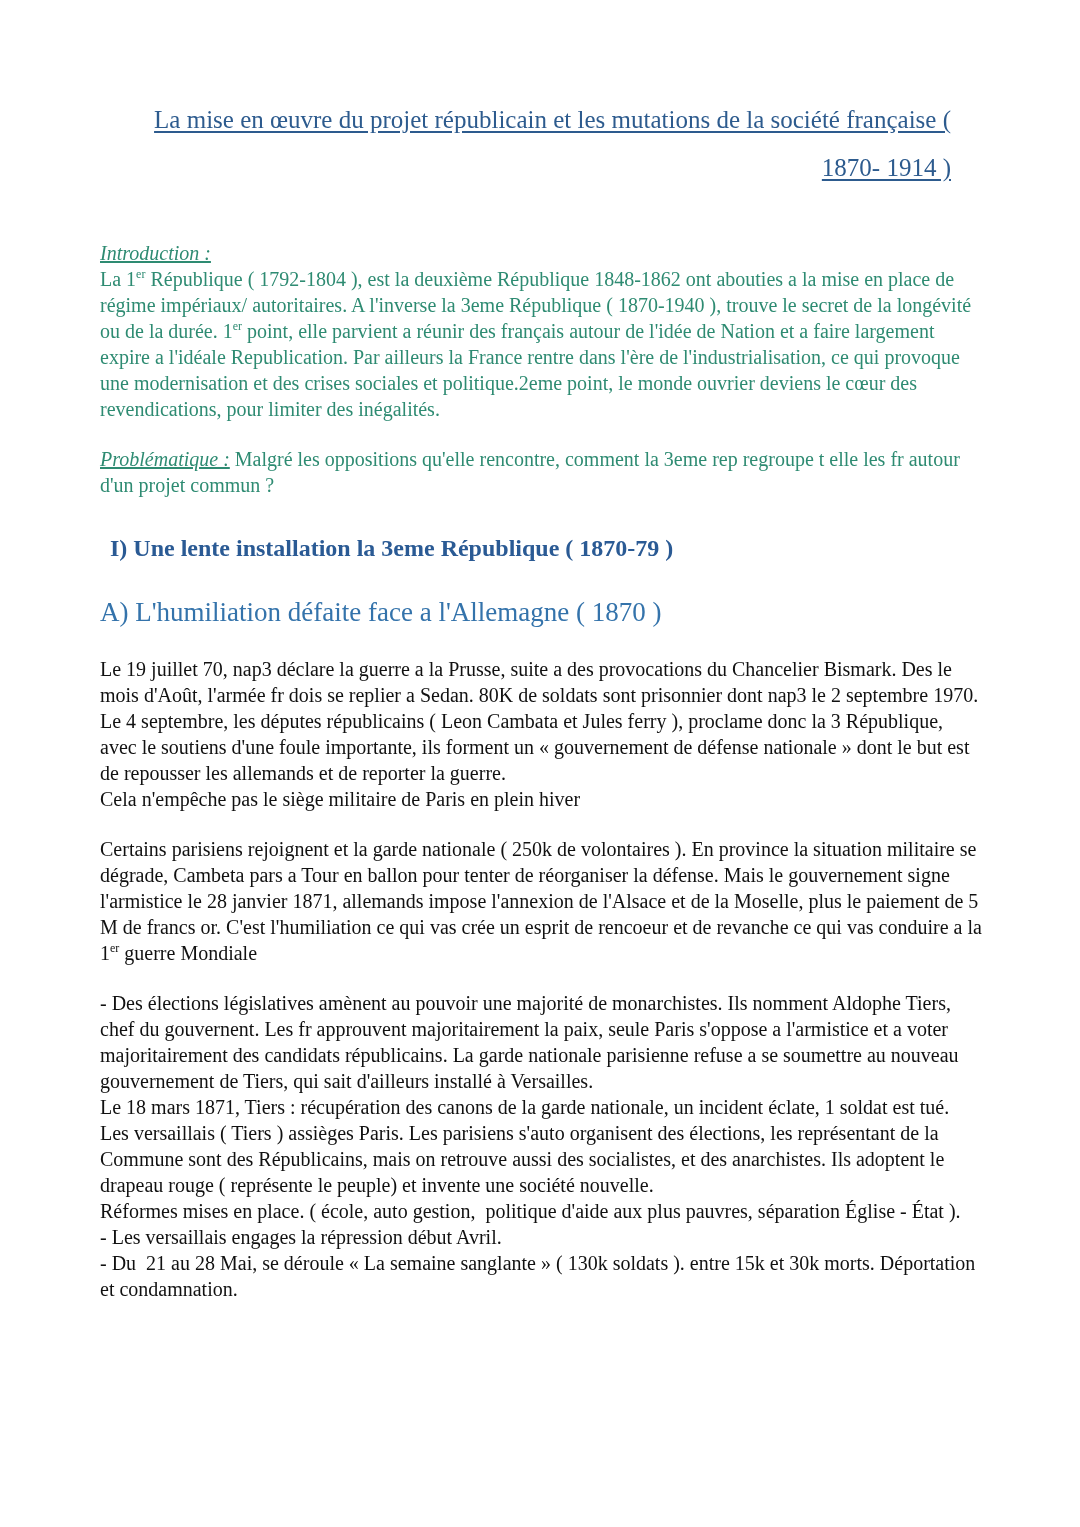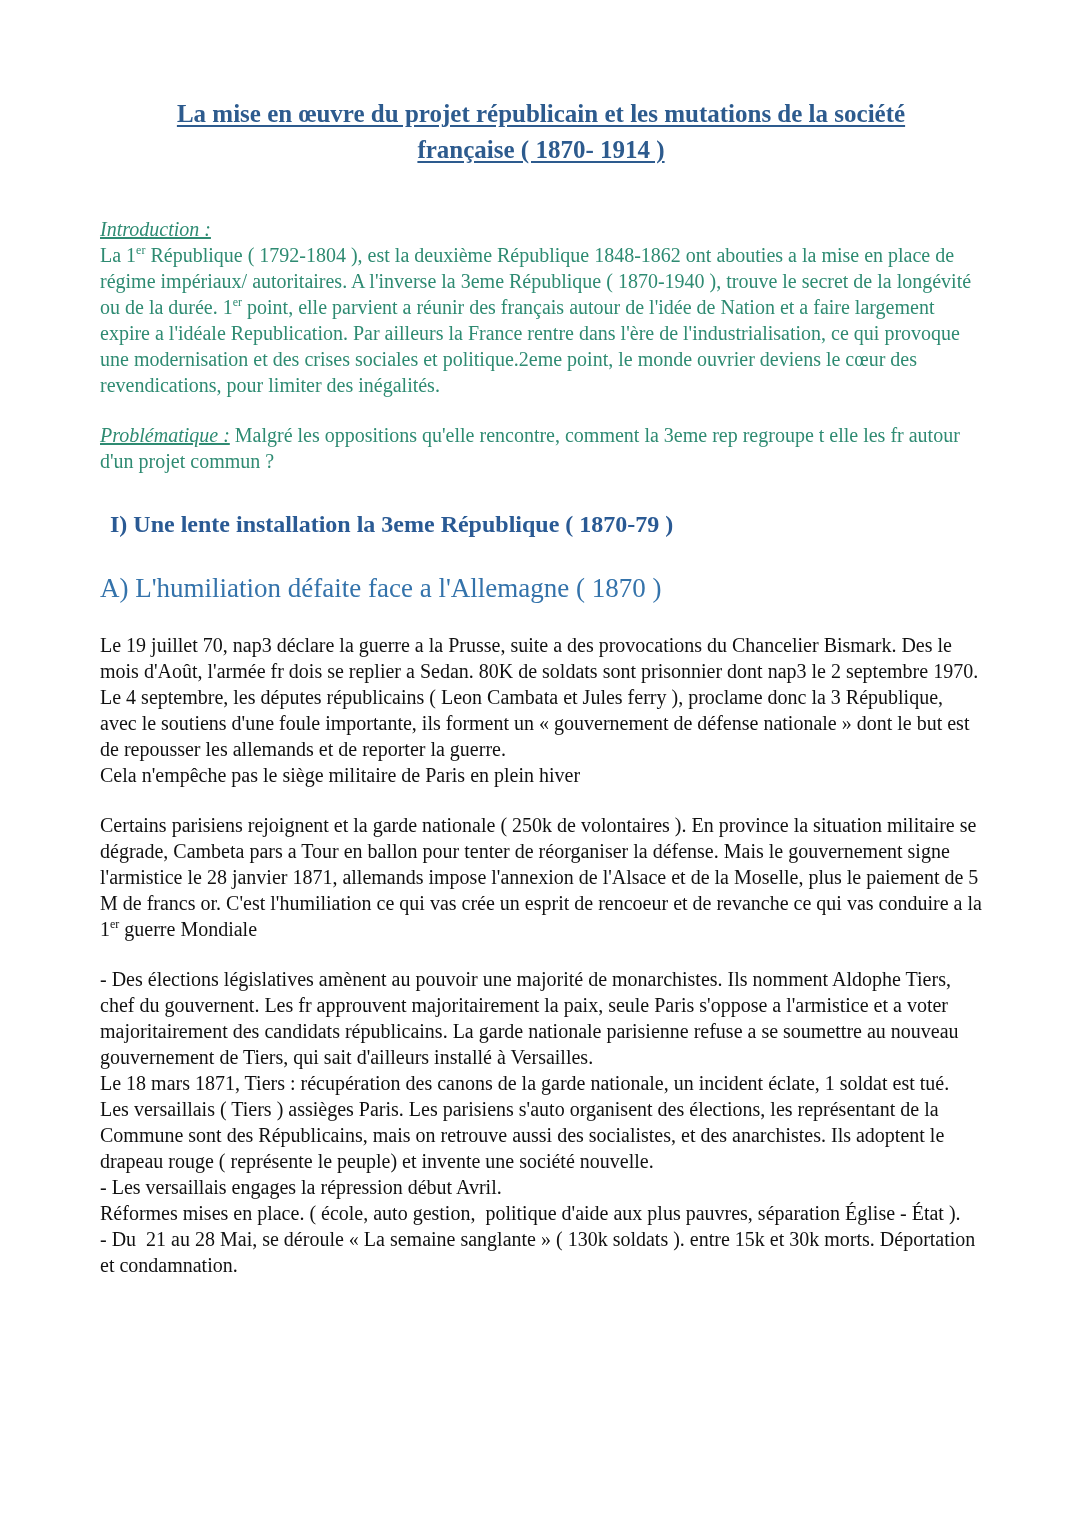--- a/index.html
+++ b/index.html
@@ -17,24 +17,24 @@
   .page {
     box-sizing: border-box;
     width: 1080px;
     height: 1527px;
     padding: 0 98px 0 100px;
     background: #ffffff;
   }
   .doc-title {
     margin: 96px auto 0 auto;
     max-width: 820px;
-    text-align: center;
+    text-align: right;
     font-size: 25px;
-    line-height: 36px;
-    font-weight: bold;
+    line-height: 48px;
+    font-weight: normal;
     color: var(--title-blue, #2d5b8e);
     text-decoration: underline;
     text-underline-offset: 3px;
   }
   .body-text {
     margin: 0;
     font-size: 20px;
     line-height: 26px;
     white-space: pre-wrap;
   }
@@ -90,18 +90,18 @@
     <div class="body-text">Le 19 juillet 70, nap3 déclare la guerre a la Prusse, suite a des provocations du Chancelier Bismark. Des le mois d'Août, l'armée fr dois se replier a Sedan. 80K de soldats sont prisonnier dont nap3 le 2 septembre 1970. Le 4 septembre, les députes républicains ( Leon Cambata et Jules ferry ), proclame donc la 3 République, avec le soutiens d'une foule importante, ils forment un « gouvernement de défense nationale » dont le but est de repousser les allemands et de reporter la guerre.</div>
     <div class="body-text">Cela n'empêche pas le siège militaire de Paris en plein hiver</div>
   </div>
 
   <p class="body-text para-a2"><span>Certains parisiens rejoignent et la garde nationale ( 250k de volontaires ). En province la situation militaire se dégrade, Cambeta pars a Tour en ballon pour tenter de réorganiser la défense. Mais le gouvernement signe l'armistice le 28 janvier 1871, allemands impose l'annexion de l'Alsace et de la Moselle, plus le paiement de 5 M de francs or. C'est l'humiliation ce qui vas crée un esprit de rencoeur et de revanche ce qui vas conduire a la 1</span><sup class="sup">er</sup><span> guerre Mondiale</span></p>
 
 
   <div class="para-b">
     <div class="body-text">- Des élections législatives amènent au pouvoir une majorité de monarchistes. Ils nomment Aldophe Tiers, chef du gouvernent. Les fr approuvent majoritairement la paix, seule Paris s'oppose a l'armistice et a voter majoritairement des candidats républicains. La garde nationale parisienne refuse a se soumettre au nouveau gouvernement de Tiers, qui sait d'ailleurs installé à Versailles.</div>
     <div class="body-text">Le 18 mars 1871, Tiers : récupération des canons de la garde nationale, un incident éclate, 1 soldat est tué. Les versaillais ( Tiers ) assièges Paris. Les parisiens s'auto organisent des élections, les représentant de la Commune sont des Républicains, mais on retrouve aussi des socialistes, et des anarchistes. Ils adoptent le drapeau rouge ( représente le peuple) et invente une société nouvelle.</div>
+    <div class="body-text">Réformes mises en place. ( école, auto gestion,  politique d'aide aux plus pauvres, séparation Église - État ).</div>
     <div class="body-text">- Les versaillais engages la répression début Avril.</div>
-    <div class="body-text">Réformes mises en place. ( école, auto gestion,  politique d'aide aux plus pauvres, séparation Église - État ).</div>
     <div class="body-text">- Du  21 au 28 Mai, se déroule « La semaine sanglante » ( 130k soldats ). entre 15k et 30k morts. Déportation et condamnation.</div>
   </div>
 
 </div>
 
 </body></html>

